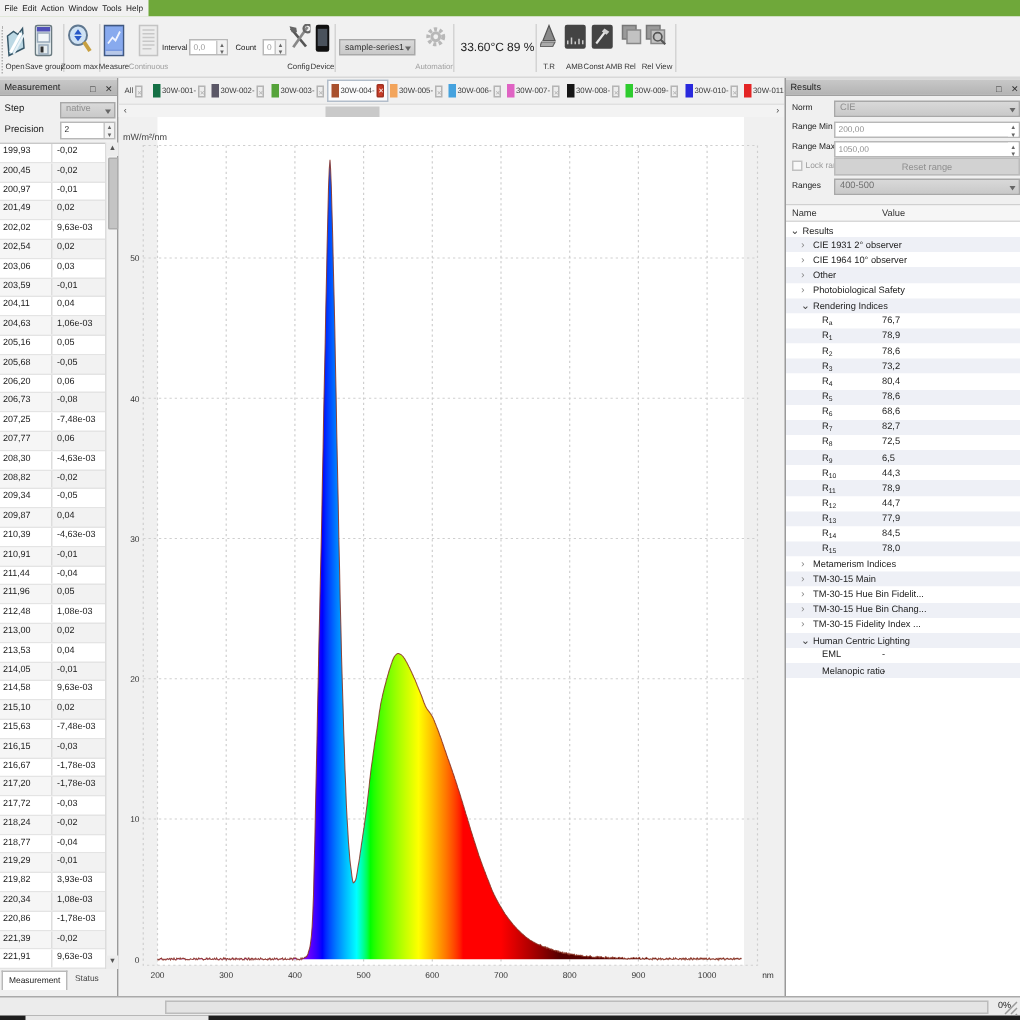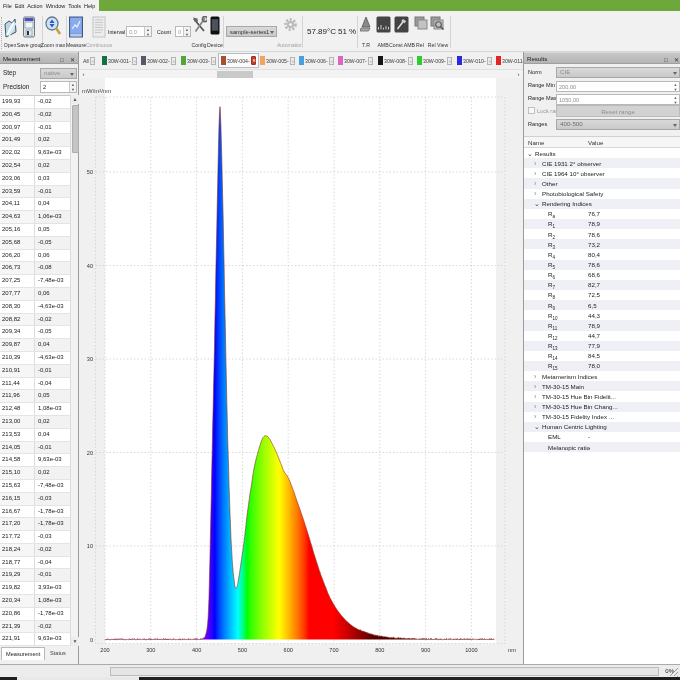--- a/index.html
+++ b/index.html
@@ -143,22 +143,22 @@
     <span class="tlabel" style="left:215px">Device</span>
     <div class="sep" style="left:223px"></div>
     <div class="combo" style="left:226px;top:15px;width:51px;height:11px;color:#333;line-height:10px;font-size:5.8px">sample-series1<span class="arr"></span></div>
     <div class="tbtn" style="left:283px"><svg width="15" height="17" xmlns="http://www.w3.org/2000/svg">
         <circle cx="7.5" cy="8.5" r="5" fill="none" stroke="#b8b8b8" stroke-width="2.6" stroke-dasharray="2.1 1.6"></circle>
         <circle cx="7.5" cy="8.5" r="3.6" fill="#b8b8b8"></circle>
         <circle cx="7.5" cy="8.5" r="1.6" fill="#f1f1f1"></circle>
       </svg></div>
     <span class="tlabel dis" style="left:290px">Automation</span>
     <div class="sep" style="left:302px"></div>
-    <span style="position:absolute;left:307px;top:16px;font-size:8px;color:#222">57.89°C</span>
-    <span style="position:absolute;left:338px;top:16px;font-size:8px;color:#222">51 %</span>
+    <span style="position:absolute;left:307px;top:16px;font-size:8px;color:#222">33.60°C</span>
+    <span style="position:absolute;left:338px;top:16px;font-size:8px;color:#222">89 %</span>
     <div class="sep" style="left:357px"></div>
     <div class="tbtn" style="left:360px"><svg width="12" height="17" xmlns="http://www.w3.org/2000/svg">
         <path d="M2 11 L6 1 L10 11 Z" fill="#8a8a8a" stroke="#555" stroke-width="0.8"></path>
         <path d="M1 12 h9 l-1.5 3 h-8.5 Z" fill="#aaa" stroke="#666" stroke-width="0.8"></path>
       </svg></div>
     <span class="tlabel" style="left:366px">T.R</span>
     <div class="tbtn" style="left:376px"><svg width="15" height="17" xmlns="http://www.w3.org/2000/svg">
         <rect x="0.5" y="0.5" width="14" height="16" rx="1.5" fill="#444"></rect>
         <path d="M2.5 13.5 v-2.5 M5 13.5 v-4.5 M7.5 13.5 v-1.8 M10 13.5 v-3.6 M12.5 13.5 v-2.6" stroke="#ccc" stroke-width="1"></path>
       </svg></div>

